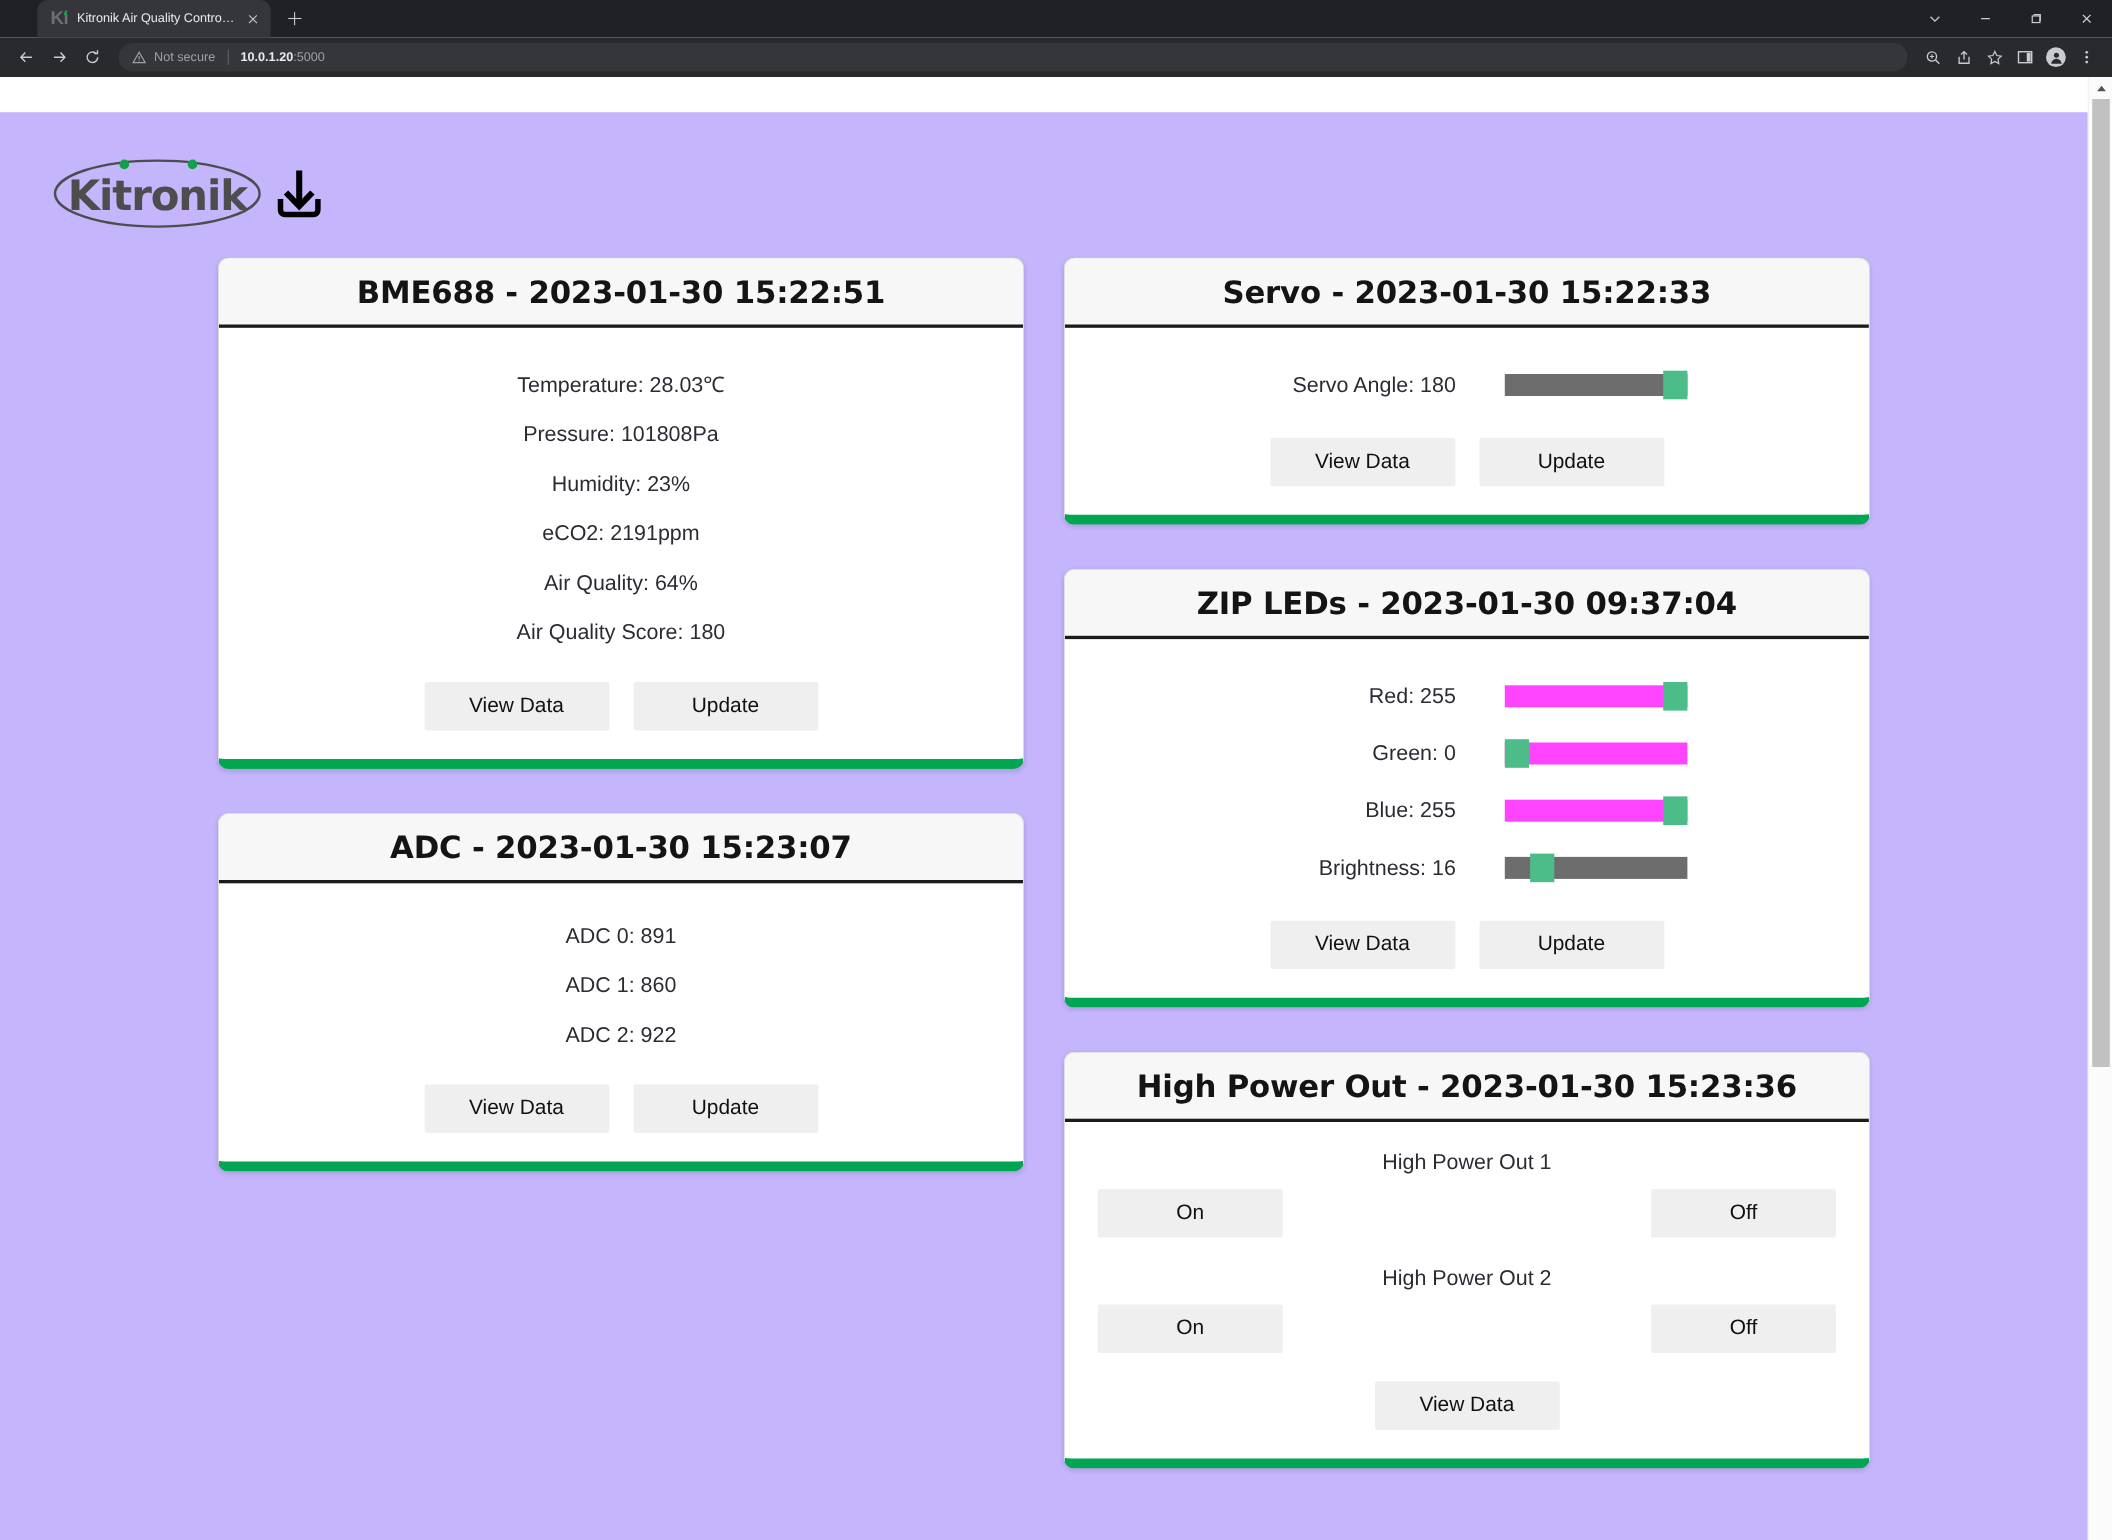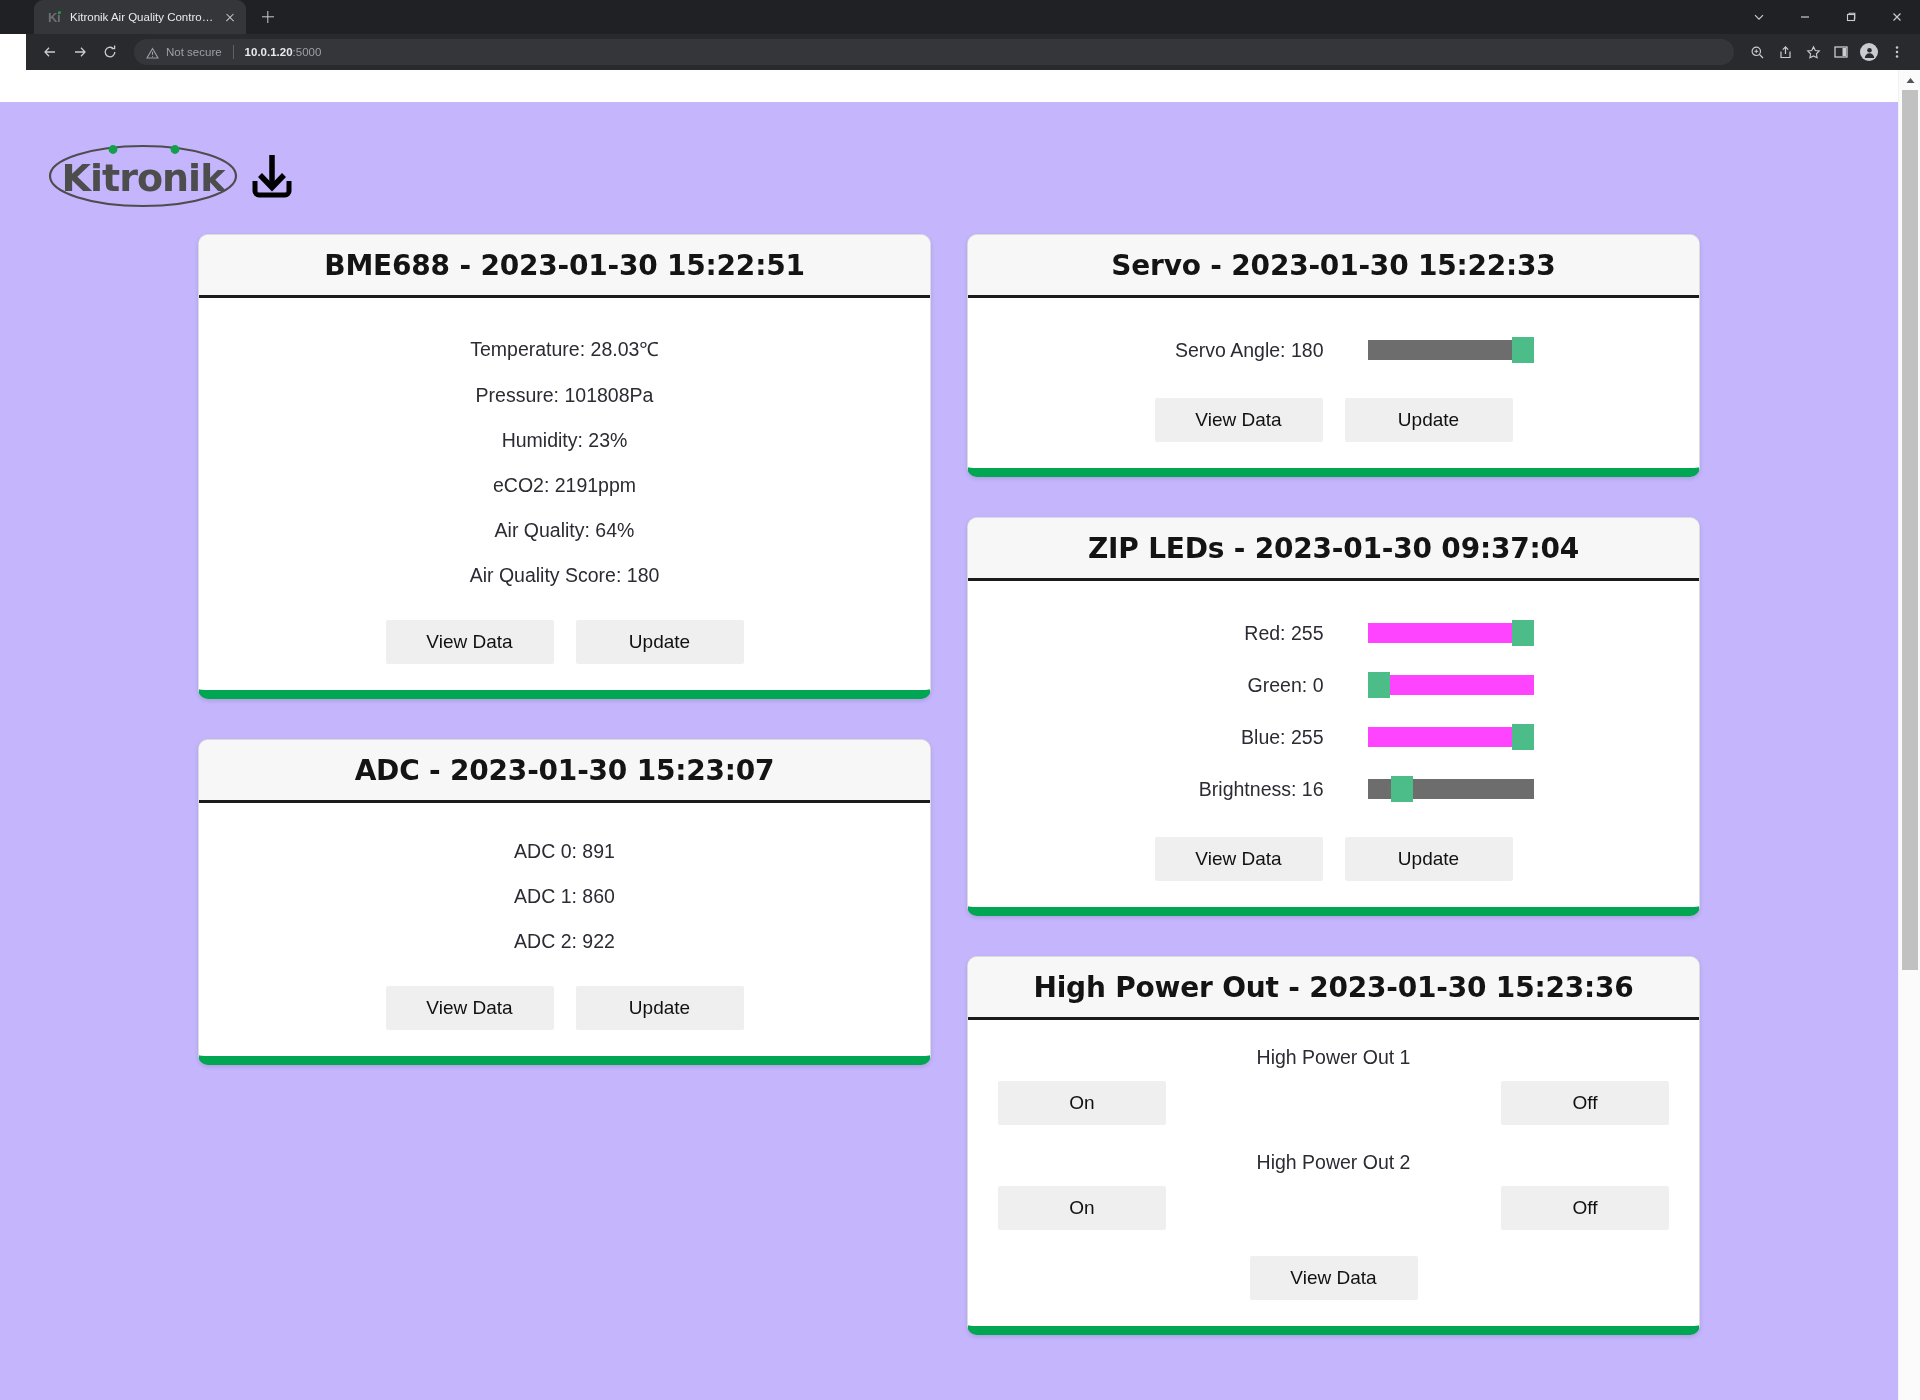--- a/index.html
+++ b/index.html
@@ -18,21 +18,21 @@
     position: relative; flex: none;
   }
   .tab {
     height: 34px; width: 212px; background:#35363a; border-radius: 9px 9px 0 0;
     display:flex; align-items:center; gap:8px; padding: 0 8px 0 12px;
     margin-left: 34px; position: relative;
   }
   .tab-favicon {
     width:16px; height:16px; flex:none; position:relative;
     display:flex; align-items:center; justify-content:center;
-    font-size: 13px; font-weight: 700; color: #6d6f72; letter-spacing:-0.5px;
+    font-size: 17px; font-weight: 700; color: #6d6f72; letter-spacing:-0.5px;
   }
   .tab-favicon::after{
     content:''; position:absolute; width:3px;height:3px;border-radius:50%;
     background:#16a34a; top:2px; right:1px;
   }
   .tab-title {
     color:#e8eaed; font-size:11.5px; white-space:nowrap; overflow:hidden;
     text-overflow:ellipsis; flex:1;
   }
   .tab-close { width:16px;height:16px;flex:none;position:relative;}
@@ -45,21 +45,21 @@
     content:'';position:absolute;background:#c8ccd0;left:50%;top:50%;
   }
   .newtab::before{width:12px;height:1.4px;transform:translate(-50%,-50%);}
   .newtab::after{width:1.4px;height:12px;transform:translate(-50%,-50%);}
   .winctrls{ position:absolute; right:0; top:0; height:34px; display:flex; align-items:center; }
   .wc { width:46px;height:34px;display:flex;align-items:center;justify-content:center; color:#c8ccd0; }
   .wc svg{display:block;}
 
   .toolbar {
     height: 36px; background:#292a2d; display:flex; align-items:center;
-    padding: 0 10px; gap: 2px; flex:none;margin-left:26px;
+    padding: 0 10px; gap: 2px; flex:none;
   }
   .navbtn{ width:28px;height:28px;display:flex;align-items:center;justify-content:center;color:#c8ccd0;}
   .omnibox{
     flex:1; height:26px; background:#35363a; border-radius:13px; margin-left:8px; margin-right:8px;
     display:flex; align-items:center; padding: 0 12px; gap:7px; position:relative;
   }
   .warn-ico{width:13px;height:13px;flex:none;color:#9aa0a6;}
   .notsecure{ color:#9aa0a6; font-size:11.5px; white-space:nowrap;}
   .vdiv{ width:1px;height:14px;background:#5f6368;margin:0 4px;}
   .url{ font-size:11.5px; color:#e8eaed;}

